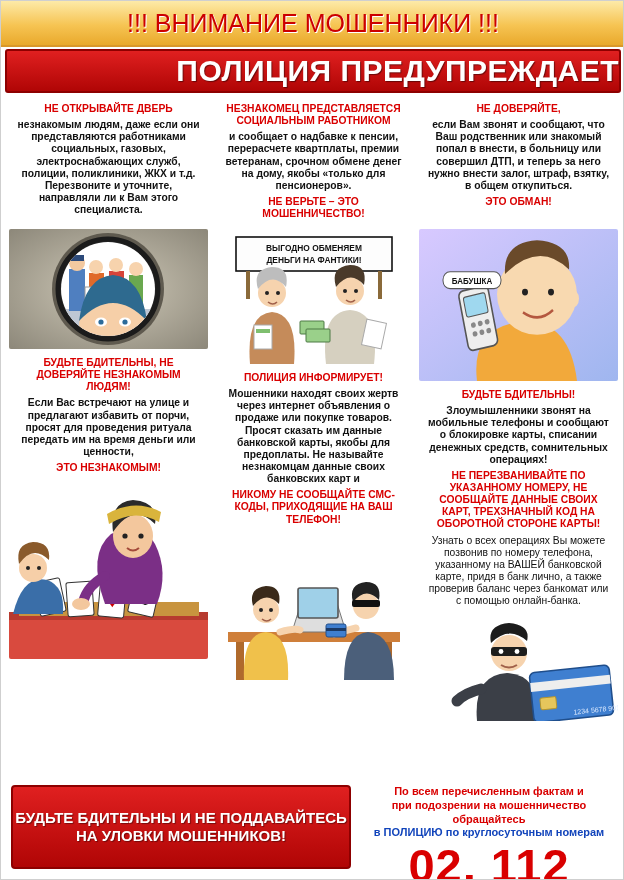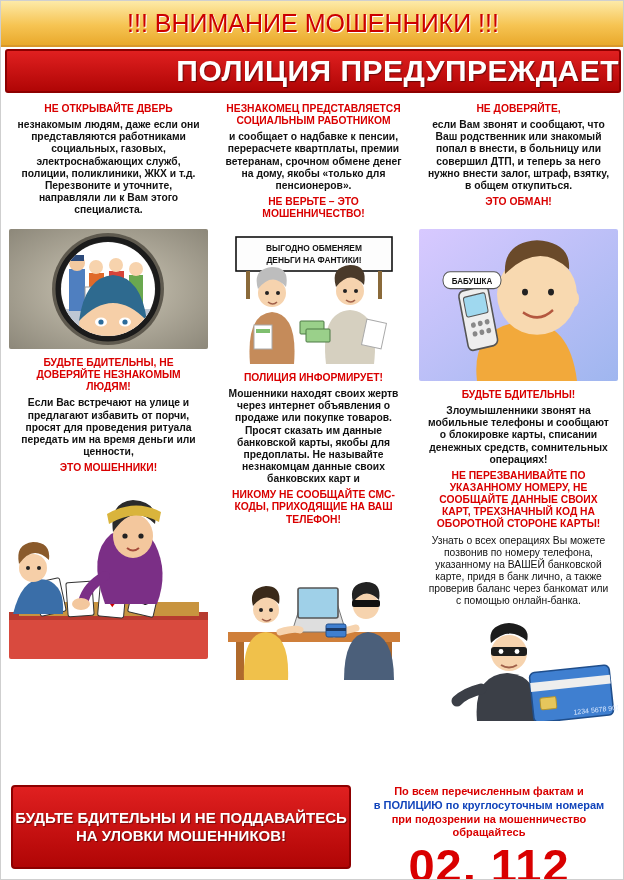--- a/index.html
+++ b/index.html
@@ -151,21 +151,21 @@
               <circle cx="116" cy="93" r="2.6" fill="#2b6b9a"></circle>
             <path d="M96 108 q8 6 16 0" stroke="#b4583f" stroke-width="2" fill="none"></path>
           </g>
           <circle cx="99" cy="60" r="50" fill="none" stroke="#1b1b1b" stroke-width="5"></circle>
         </svg>
       </div>
 
       <div class="blk txt-mid">
         <p class="red">БУДЬТЕ БДИТЕЛЬНЫ, НЕ ДОВЕРЯЙТЕ НЕЗНАКОМЫМ ЛЮДЯМ!</p>
         <p class="dark" style="margin-top:3px">Если Вас встречают на улице и предлагают избавить от порчи, просят для проведения ритуала передать им на время деньги или ценности,</p>
-        <p class="red">ЭТО МОШЕННИКИ!</p>
+        <p class="red">ЭТО НЕЗНАКОМЫМ!</p>
       </div>
 
       <div class="art" style="height:175px;margin-top:10px">
         <svg viewBox="0 0 199 175" preserveAspectRatio="none">
           <rect width="199" height="175" fill="#ffffff"></rect>
           <rect x="0" y="128" width="199" height="47" fill="#d94a3e"></rect>
           <path d="M0 128 h199 v8 h-199z" fill="#b73a2f"></path>
 
           <rect x="10" y="118" width="180" height="14" fill="#c8943f"></rect>
 
@@ -363,21 +363,21 @@
     </div>
   </div>
 
   <div class="footer-left">
     <span>БУДЬТЕ БДИТЕЛЬНЫ И НЕ ПОДДАВАЙТЕСЬ НА УЛОВКИ МОШЕННИКОВ!</span>
   </div>
 
   <div class="footer-right">
     <div class="note">
       <div>По всем перечисленным фактам и</div>
+      <div>при подозрении на мошенничество обращайтесь</div>
       <div>
         <span class="blue">в </span><span class="blue">ПОЛИЦИЮ</span><span class="blue"> по круглосуточным номерам</span>
       </div>
-      <div>при подозрении на мошенничество обращайтесь</div>
     </div>
     <div class="phone">02, 112</div>
   </div>
 
 </div>
 
 </body></html>

